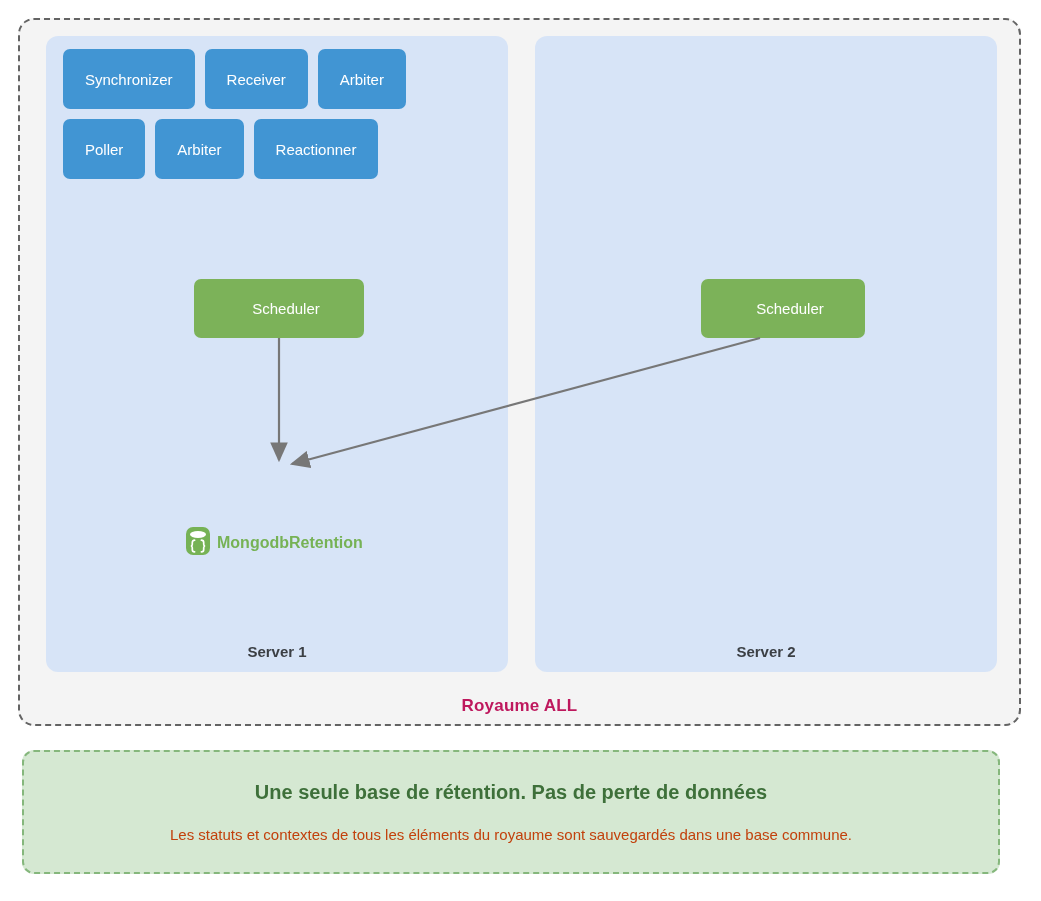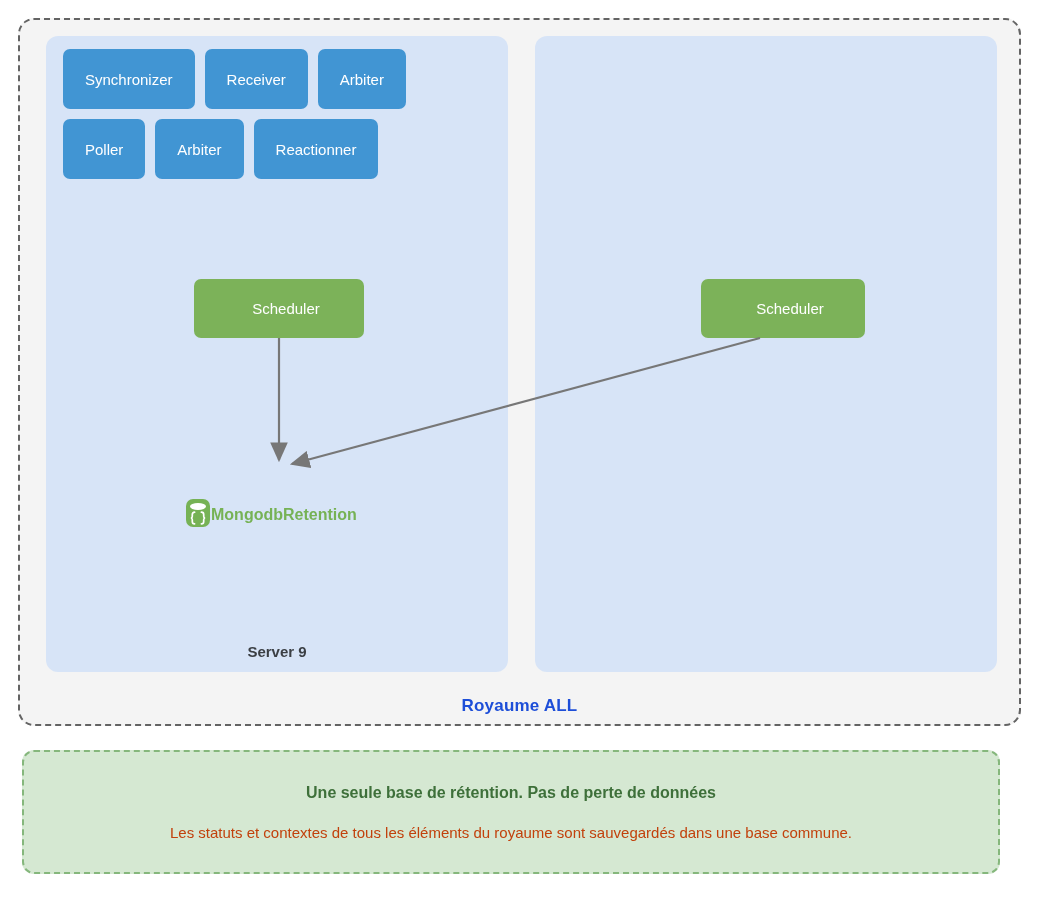--- a/index.html
+++ b/index.html
@@ -29,21 +29,21 @@
   }
 
   #realm-label {
     position: absolute;
     left: 0;
     right: 0;
     bottom: 8px;
     text-align: center;
     font-size: 17px;
     font-weight: bold;
-    color: #1d4ed8;
+    color: #be185d;
     letter-spacing: 0.2px;
   }
 
   
   .server-panel {
     position: absolute;
     top: 16px;
     width: 462px;
     height: 636px;
     background: #d7e4f7;
@@ -110,23 +110,24 @@
   #scheduler-box-2 {
     left: 166px;
     top: 243px;
     width: 164px;
   }
 
   
   #retention-node {
     position: absolute;
     left: 139px;
-    top: 462px;
-    display: flex;
-    align-items: center;
+    top: 490px;
+    display: flex;
+    align-items: center;
+    gap: 6px;
   }
   #retention-label {
     font-size: 16px;
     font-weight: bold;
     color: #76b255;
     white-space: nowrap;
   }
 
   
   #arrow-layer {
@@ -149,21 +150,21 @@
     border: 2px dashed #85b77c;
     border-radius: 12px;
     background: #d5e8d2;
     display: flex;
     flex-direction: column;
     align-items: center;
     justify-content: center;
     gap: 22px;
   }
   #note-title {
-    font-size: 16px;
+    font-size: 20px;
     font-weight: bold;
     color: #3e703a;
     text-align: center;
   }
   #note-body {
     font-size: 15px;
     color: #c2410c;
     text-align: center;
   }
 </style>
@@ -193,25 +194,26 @@
         <svg width="26" height="30" viewBox="0 0 26 30" aria-hidden="true">
           <rect x="1" y="1" width="24" height="28" rx="7" ry="7" fill="#76b255"></rect>
           <ellipse cx="13" cy="8.5" rx="8" ry="3.4" fill="#ffffff"></ellipse>
           <path d="M9.6 14.2 q-2.3 0 -2.3 2.4 v1.6 q0 1.5 -1.3 1.8 q1.3 0.3 1.3 1.8 v1.6 q0 2.4 2.3 2.4" fill="none" stroke="#ffffff" stroke-width="1.7" stroke-linecap="round"></path>
           <path d="M16.4 14.2 q2.3 0 2.3 2.4 v1.6 q0 1.5 1.3 1.8 q-1.3 0.3 -1.3 1.8 v1.6 q0 2.4 -2.3 2.4" fill="none" stroke="#ffffff" stroke-width="1.7" stroke-linecap="round"></path>
         </svg>
       </span>
       <span id="retention-label">MongodbRetention</span>
     </div>
 
-    <div class="server-label">Server 9</div>
+    <div class="server-label">Server 1</div>
   </div>
 
   <div id="server-panel-2" class="server-panel">
     <div id="scheduler-box-2" class="scheduler-box">Scheduler</div>
+    <div class="server-label">Server 2</div>
   </div>
 
   <svg id="arrow-layer" viewBox="0 0 1003 708">
     <defs>
       <marker id="arrowhead" markerWidth="9" markerHeight="8" refX="8" refY="4" orient="auto" markerUnits="strokeWidth">
         <path d="M0,0 L9,4 L0,8 z" fill="#777777"></path>
       </marker>
     </defs>
     <line x1="259" y1="318" x2="259" y2="440" stroke="#777777" stroke-width="2.2" marker-end="url(#arrowhead)"></line>
     <line x1="740" y1="318" x2="272" y2="444" stroke="#777777" stroke-width="2.2" marker-end="url(#arrowhead)"></line>

